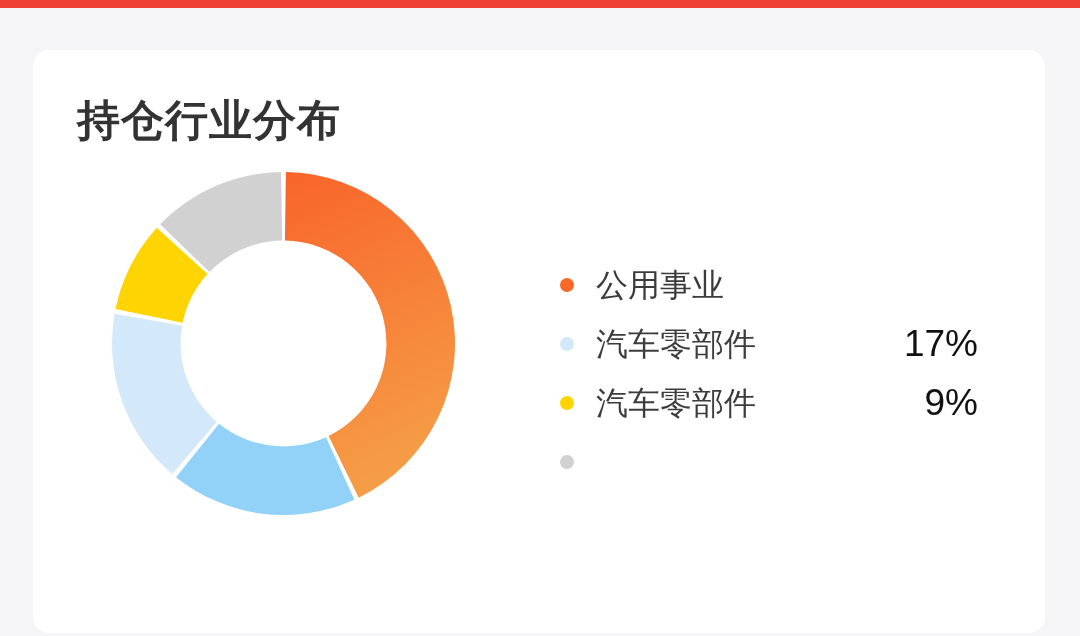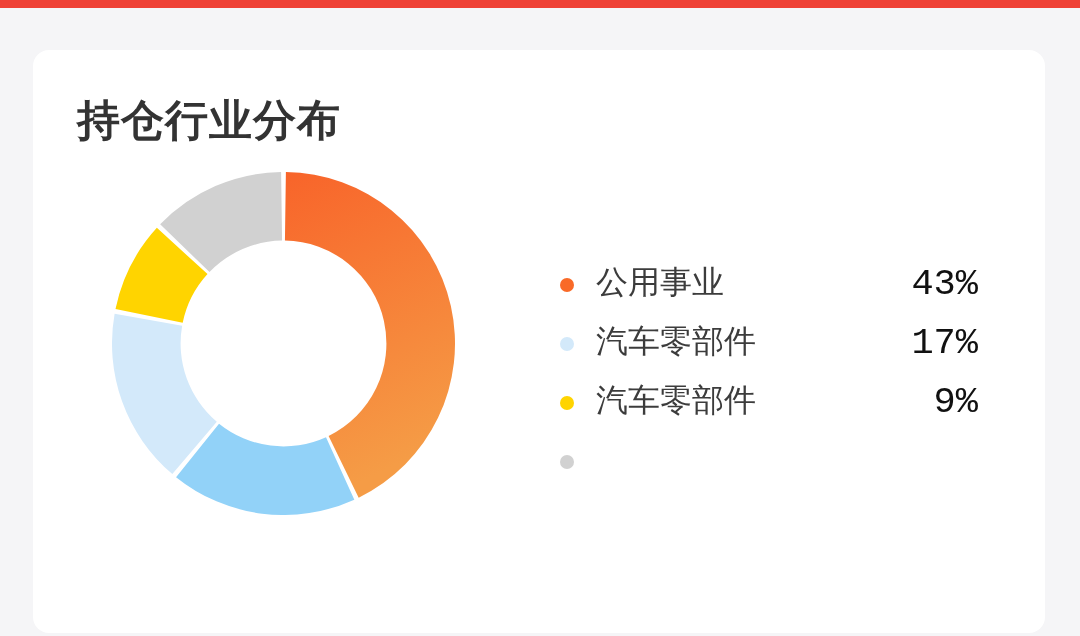--- a/index.html
+++ b/index.html
@@ -40,21 +40,20 @@
     position:absolute;
     left:79px; top:122px;
     width:343px; height:343px;
   }
   .chart-area svg { display:block; width:343px; height:343px; }
 
   .legend {
     position:absolute;
     left:527px; top:205px;
     width:418px;
-    font-family:Liberation Mono, monospace;
   }
   .legend-row {
     position:relative;
     height:59px;
     display:flex;
     align-items:center;
   }
   .legend-dot {
     width:14px; height:14px;
     border-radius:50%;
@@ -104,21 +103,20 @@
             <path d="M 3.5028446937124897 137.01513652346705 A 171.5 171.5 0 0 1 44.85490908266087 55.857140529391486 L 95.51294544959653 102.1142843176349 A 102.89999999999999 102.89999999999999 0 0 0 70.7017068162275 150.80908191408022 Z" fill="#ffd400"></path>
             <path d="M 48.13322424192134 52.36608946628195 A 171.5 171.5 0 0 1 169.10548607183654 0.01671713240432382 L 170.06329164310193 68.6100302794426 A 102.89999999999999 102.89999999999999 0 0 0 97.47993454515282 100.01965367976918 Z" fill="#d1d1d1"></path>
           </g>
       </svg>
     </div>
 
     <div class="legend" id="legend-list">
         <div class="legend-row">
           <span class="legend-dot" style="background: rgb(249, 106, 40);"></span>
           <span class="legend-label">公用事业</span>
-          <span class="legend-value">43%</span>
         </div>
         <div class="legend-row">
           <span class="legend-dot" style="background: rgb(211, 233, 250);"></span>
           <span class="legend-label">汽车零部件</span>
           <span class="legend-value">17%</span>
         </div>
         <div class="legend-row">
           <span class="legend-dot" style="background: rgb(255, 212, 0);"></span>
           <span class="legend-label">汽车零部件</span>
           <span class="legend-value">9%</span>

